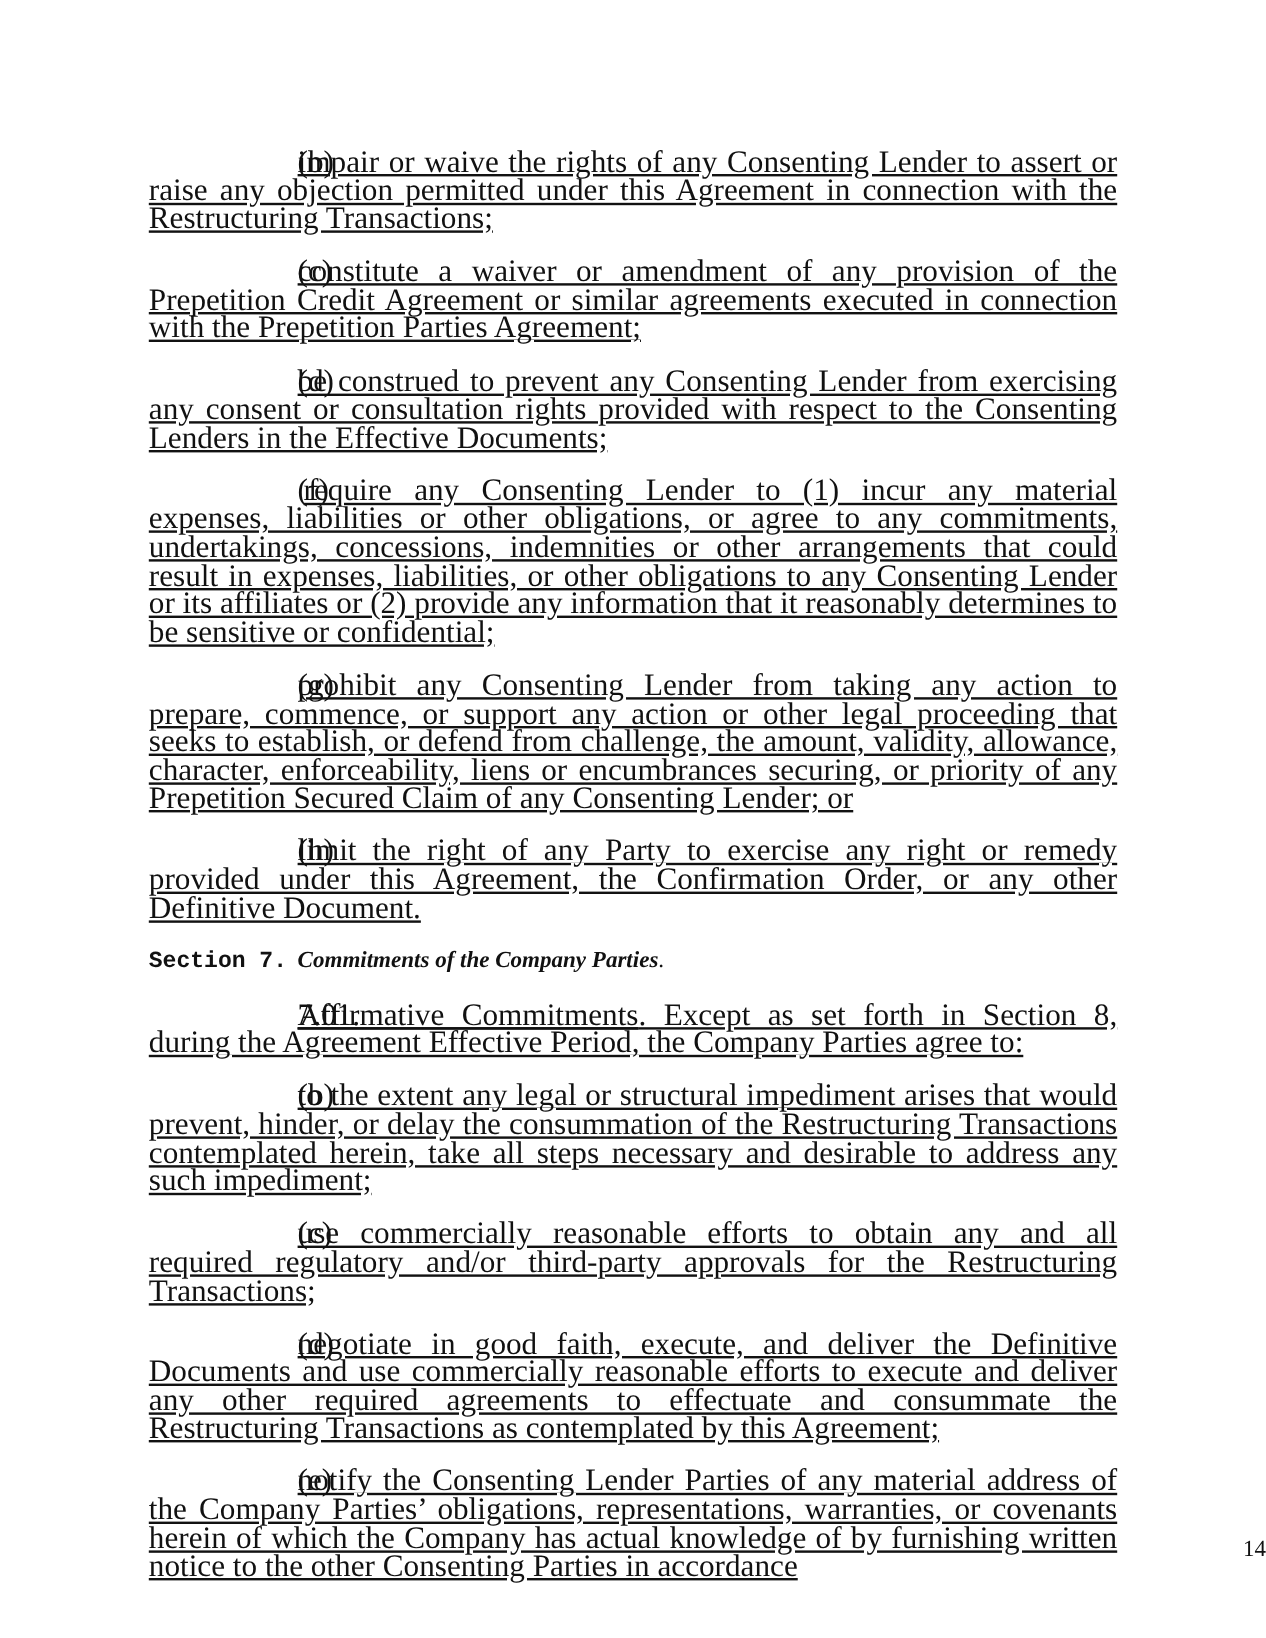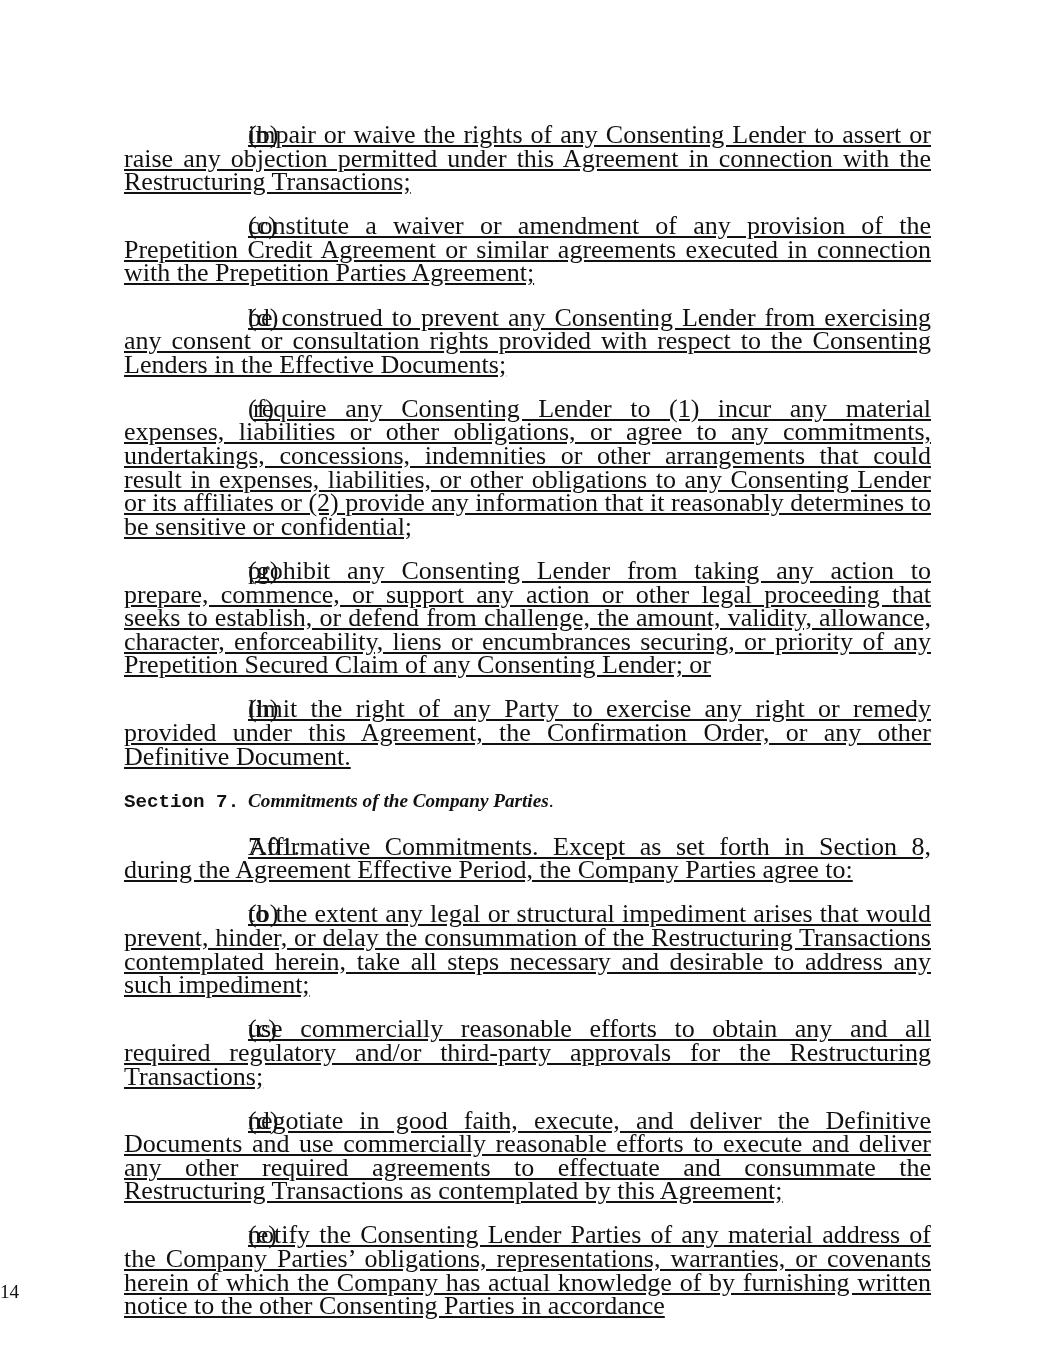--- a/index.html
+++ b/index.html
@@ -57,21 +57,21 @@
     width: 62px;
   }
   .subsection-title {
     text-decoration: underline;
   }
   .page-number {
     position: absolute;
     left: 0;
     width: 1055px;
     top: 1280px;
-    text-align: left;
+    text-align: right;
     font-size: 19.2px;
     line-height: 24px;
   }
 </style>
 </head>
 <body>
 
 <div class="page">
 
   <p class="para"><span class="marker">(b)</span><span>impair or waive the rights of any Consenting Lender to assert or raise any objection permitted under this Agreement in connection with the Restructuring Transactions;</span></p>

